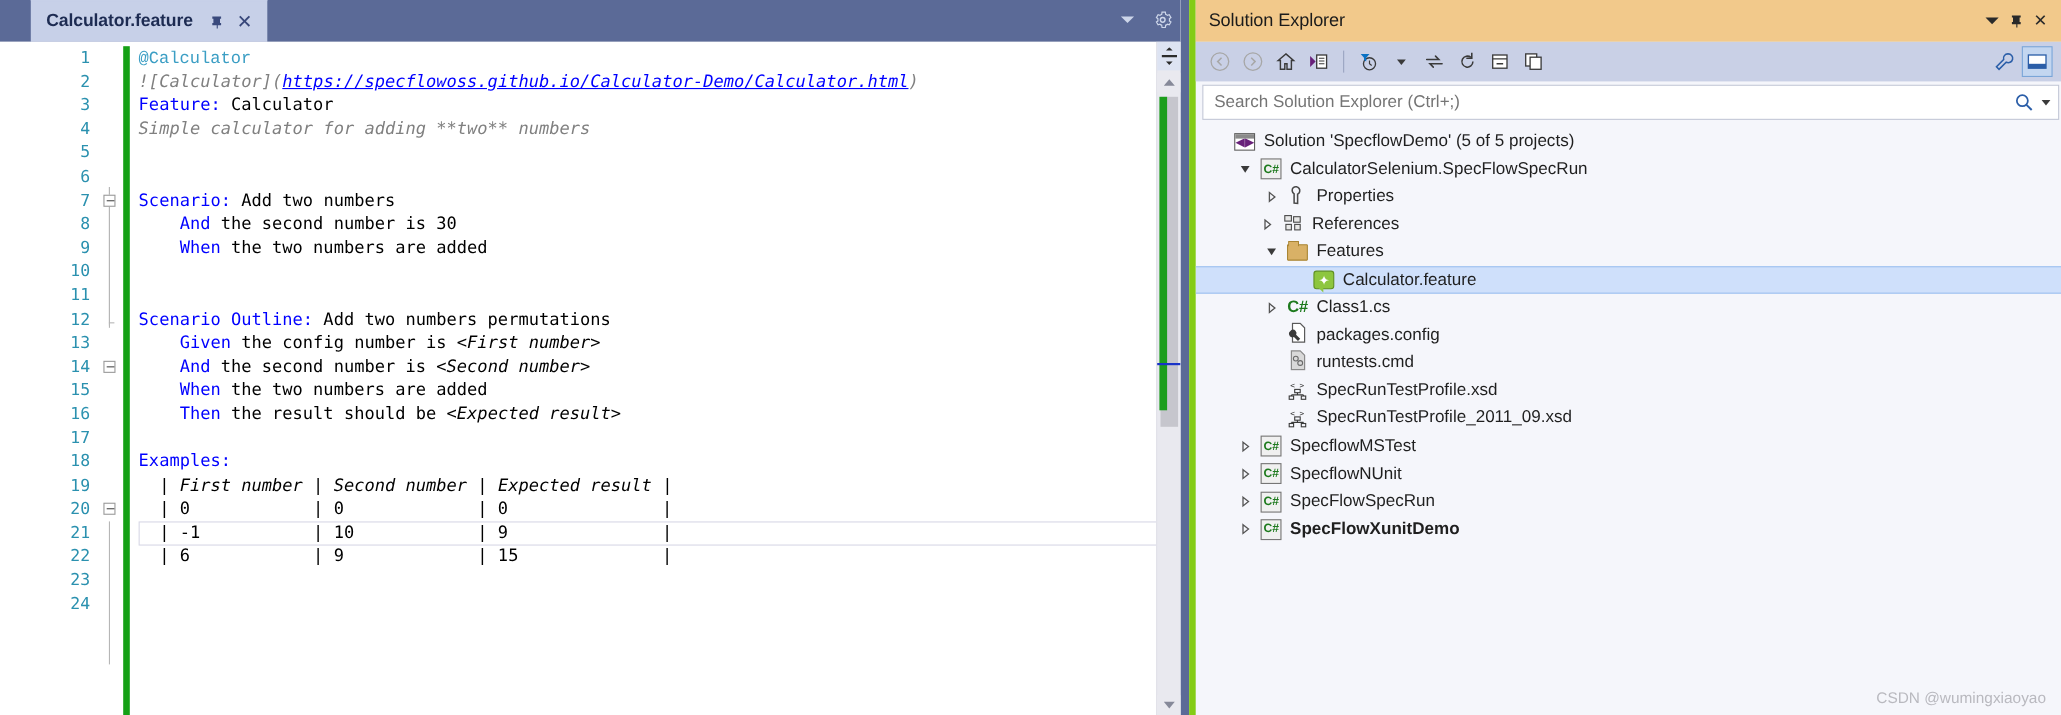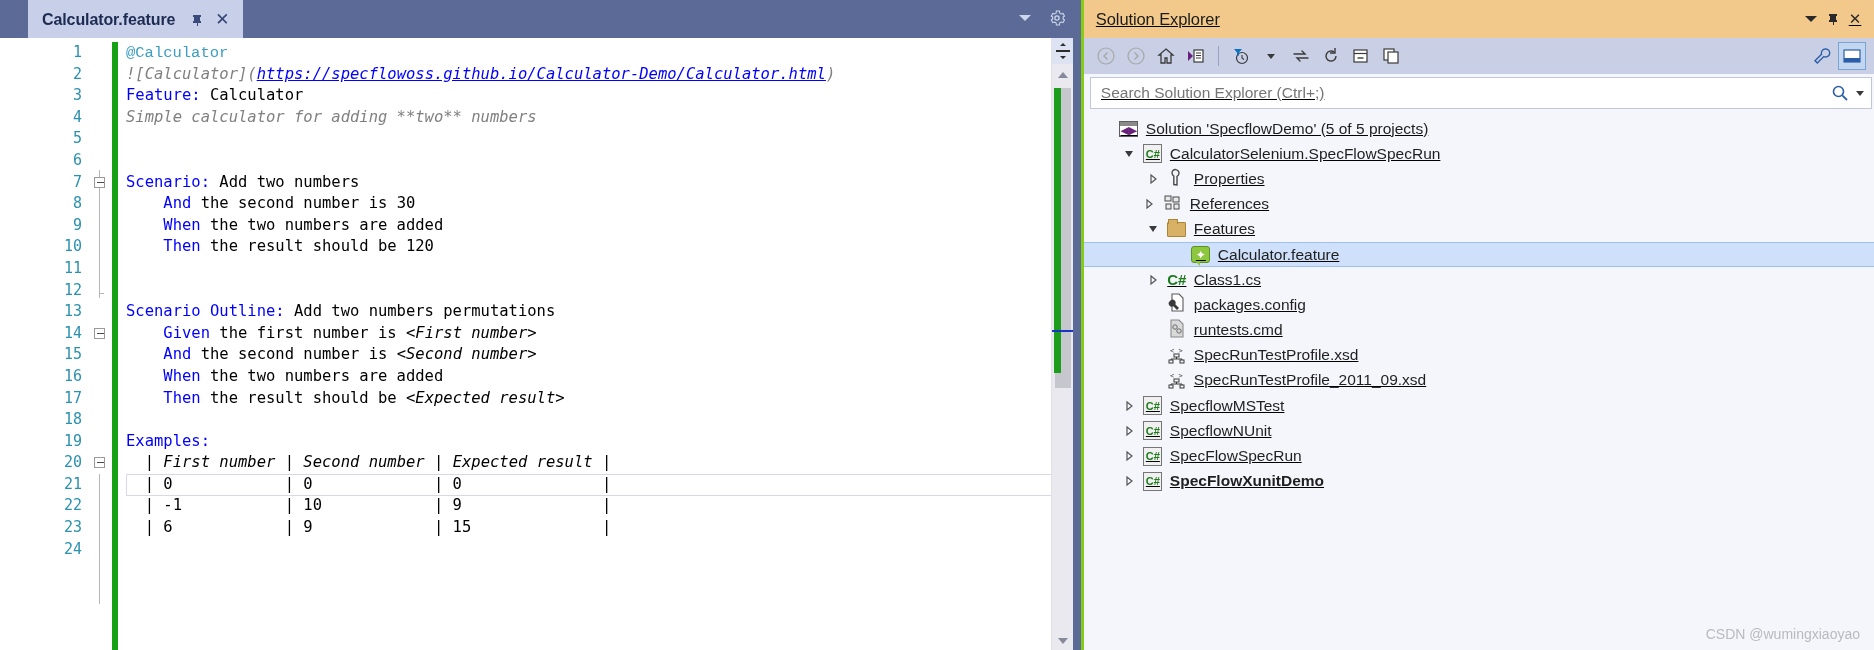--- a/index.html
+++ b/index.html
@@ -188,22 +188,21 @@
   
   .vsplit {
     width: 8px; height: 650px; background: #5b6a97; flex-shrink: 0;
   }
 
   
   .se {
     width: 847px; height: 650px;
     background: #f5f6fb;
     display: flex; flex-direction: column;
-    border-left: 3px solid #84cc16;
-    text-decoration: underline;
+    border-left: 6px solid #84cc16;
   }
   .se-title {
     height: 38px;
     background: #f2c98b;
     display: flex; align-items: center;
     padding: 0 8px 0 12px;
   }
   .se-title-text {
     font-size: 16.5px; color: #1b1b1b; flex: 1;
     letter-spacing: -0.1px;
@@ -410,25 +409,24 @@
       <div class="codelines">
           <div class="cl"><span class="tag">@Calculator</span></div>
           <div class="cl"><span class="cmt">![Calculator](</span><span class="lnk">https://specflowoss.github.io/Calculator-Demo/Calculator.html</span><span class="cmt">)</span></div>
           <div class="cl"><span class="k">Feature:</span><span> Calculator</span></div>
           <div class="cl"><span class="cmt">Simple calculator for adding **two** numbers</span></div>
           <div class="cl">&nbsp;</div>
           <div class="cl">&nbsp;</div>
           <div class="cl"><span class="k">Scenario:</span><span> Add two numbers</span></div>
           <div class="cl"><span>    </span><span class="k">And</span><span> the second number is 30</span></div>
           <div class="cl"><span>    </span><span class="k">When</span><span> the two numbers are added</span></div>
-          <div class="cl"><span>    </span><span class="k">Then</span><span> the result should be 120</span></div>
           <div class="cl">&nbsp;</div>
           <div class="cl">&nbsp;</div>
           <div class="cl"><span class="k">Scenario Outline:</span><span> Add two numbers permutations</span></div>
-          <div class="cl"><span>    </span><span class="k">Given</span><span> the first number is </span><span class="ph">&lt;First number&gt;</span></div>
+          <div class="cl"><span>    </span><span class="k">Given</span><span> the config number is </span><span class="ph">&lt;First number&gt;</span></div>
           <div class="cl"><span>    </span><span class="k">And</span><span> the second number is </span><span class="ph">&lt;Second number&gt;</span></div>
           <div class="cl"><span>    </span><span class="k">When</span><span> the two numbers are added</span></div>
           <div class="cl"><span>    </span><span class="k">Then</span><span> the result should be </span><span class="ph">&lt;Expected result&gt;</span></div>
           <div class="cl">&nbsp;</div>
           <div class="cl"><span class="k">Examples:</span></div>
           <div class="cl"><span>  | </span><span class="hdr-cell">First number</span><span> | </span><span class="hdr-cell">Second number</span><span> | </span><span class="hdr-cell">Expected result</span><span> |</span></div>
           <div class="cl"><span>  | 0            | 0             | 0               |</span></div>
           <div class="cl"><span>  | -1           | 10            | 9               |</span></div>
           <div class="cl"><span>  | 6            | 9             | 15              |</span></div>
           <div class="tablebox" style="left: 8px; top: 436px; width: 1005px; height: 21.6px;"></div>

